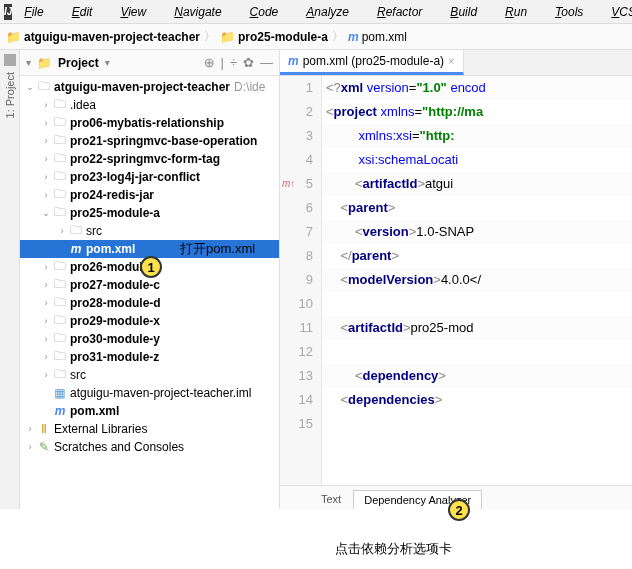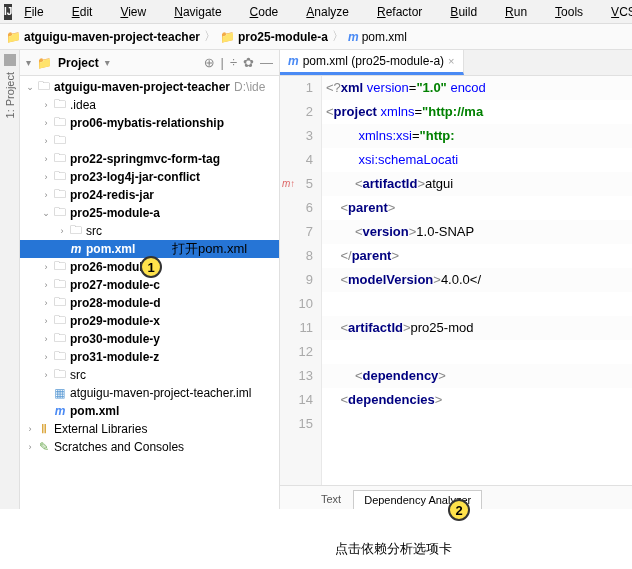--- a/index.html
+++ b/index.html
@@ -1,17 +1,17 @@
 <!DOCTYPE html>
 <html><head>
 <meta charset="utf-8">
 <style>
 * { margin: 0; padding: 0; box-sizing: border-box; font-family: "Segoe UI", Arial, sans-serif; }
 body { width: 632px; height: 569px; background: #fff; font-size: 12px; color: #000; overflow: hidden; position: relative; }
-.menubar { display: flex; align-items: center; height: 24px; background: #f2f2f2; border-bottom: 1px solid #ddd; padding: 0 4px; }
+.menubar { display: flex; align-items: center; height: 24px; background: #f2f2f2; border-bottom: 1px solid #ddd; padding: 0 4px; font-style: italic; }
 .menubar .ij-icon { width: 16px; height: 16px; background: #3a3a3a; color: #fff; display: flex; align-items: center; justify-content: center; font-weight: bold; font-size: 10px; margin-right: 6px; }
 .menubar .menu-item { padding: 0 6px; cursor: default; }
 .menubar .menu-item u { text-decoration: underline; }
 .menubar .proj-name { padding: 0 6px; color: #888; }
 .breadcrumb { display: flex; align-items: center; height: 26px; background: #fafafa; border-bottom: 1px solid #e0e0e0; padding: 0 6px; gap: 4px; }
 .breadcrumb .bc-item { display: flex; align-items: center; gap: 3px; }
 .breadcrumb .folder-icon { color: #8a8a8a; font-size: 12px; }
 .breadcrumb .m-icon { color: #4a8af4; font-weight: bold; font-style: italic; font-size: 12px; }
 .breadcrumb .sep { color: #aaa; }
 .main { display: flex; height: calc(100% - 110px); }
@@ -133,20 +133,21 @@
           <span class="label light">.idea</span>
         </div>
         <div class="tree-row" style="padding-left: 20px;">
           <span class="chev">›</span>
           <span class="node-icon folder">🗀</span>
           <span class="label">pro06-mybatis-relationship</span>
         </div>
         <div class="tree-row" style="padding-left: 20px;">
           <span class="chev">›</span>
           <span class="node-icon folder">🗀</span>
+          <span class="label">pro21-springmvc-base-operation</span>
         </div>
         <div class="tree-row" style="padding-left: 20px;">
           <span class="chev">›</span>
           <span class="node-icon folder">🗀</span>
           <span class="label">pro22-springmvc-form-tag</span>
         </div>
         <div class="tree-row" style="padding-left: 20px;">
           <span class="chev">›</span>
           <span class="node-icon folder">🗀</span>
           <span class="label">pro23-log4j-jar-conflict</span>
@@ -275,18 +276,18 @@
     <div class="bottom-tabs">
       <div class="btab inactive">Text</div>
       <div class="btab active">Dependency Analyzer</div>
     </div>
   </div>
 </div>
 
 <div class="annotation" style="left:140px; top:256px;">
   <div class="callout">1</div>
 </div>
-<div class="caption" style="left:172px; top:240px;">打开pom.xml</div>
+<div class="caption" style="left:180px; top:240px;">打开pom.xml</div>
 
 <div class="annotation" style="left:448px; top:499px;">
   <div class="callout">2</div>
 </div>
 <div class="caption" style="left:335px; top:540px;">点击依赖分析选项卡</div>
 
 </body></html>

